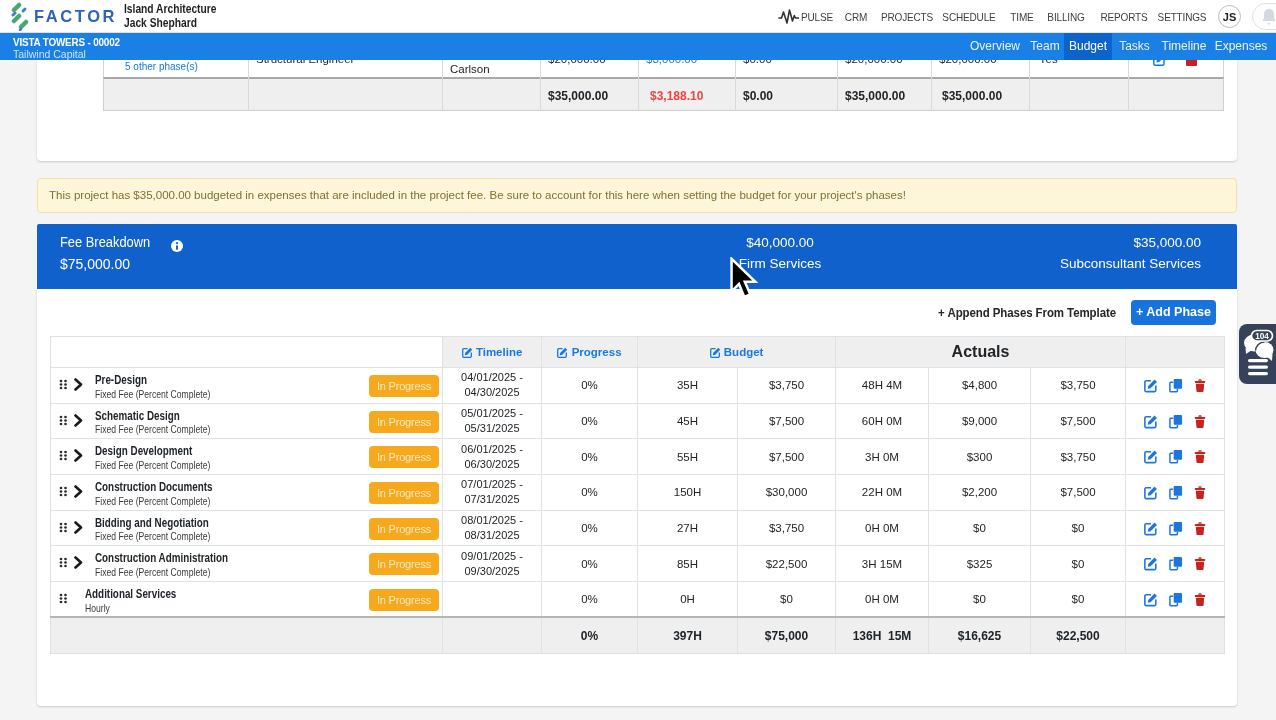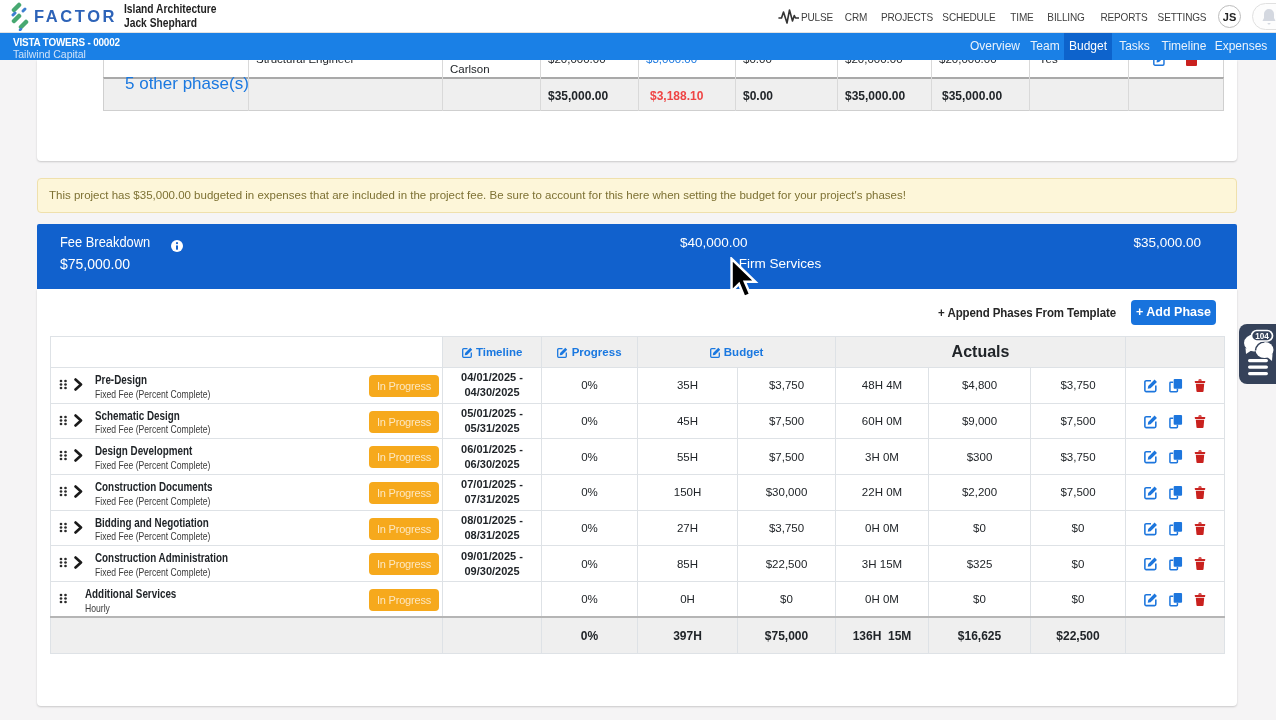--- a/index.html
+++ b/index.html
@@ -44,21 +44,21 @@
   #bigtable tr.chead td { height:34px; background:#efefef; }
   #bigtable tr.data td { height:35.7px; background:#fff; }
   #bigtable tr.foot td { height:36px; background:#efefef; font-weight:bold; font-size:12px; border-top:2px solid #b5b5b5; }
   .bluehead { color:#1a78e0; font-weight:bold; font-size:11.5px; }
   .phasecell { position:relative; height:35.7px; }
   .pname { position:absolute; left:44px; top:5px; font-weight:bold; font-size:12px; color:#212529; transform-origin:left center; transform:scaleX(0.82); white-space:nowrap; }
   .psub  { position:absolute; left:44px; top:19.5px; font-size:10.5px; color:#3a3a3a; transform-origin:left center; transform:scaleX(0.82); white-space:nowrap; }
   .drag { position:absolute; left:8px; top:11px; }
   .chev { position:absolute; left:23px; top:10px; }
   .badge { position:absolute; left:318px; top:7px; width:70px; height:22px; background:#f6a91c; border-radius:4px; color:rgba(255,255,255,0.72); font-size:11px; text-align:center; line-height:22px; letter-spacing:-0.2px; }
-  .dates { font-size:11px; line-height:15px; color:#212529;font-weight:bold; }
+  .dates { font-size:11px; line-height:15px; color:#212529; }
   .act { display:inline-block; vertical-align:middle; }
 
   
   #chatwidget { position:absolute; left:1239px; top:324px; width:40px; height:60px; background:#35425a; border-radius:8px 0 0 8px; z-index:40; }
 
   
   #cursor { position:absolute; left:730px; top:257px; z-index:100; }
 </style>
 </head>
 <body>
@@ -127,43 +127,44 @@
   <div class="abs" style="left:706px;top:-7px;font-size:11.5px;color:#212529">$0.00</div>
   <div class="abs" style="left:808px;top:-7px;font-size:11.5px;color:#212529">$20,000.00</div>
   <div class="abs" style="left:902px;top:-7px;font-size:11.5px;color:#212529">$20,000.00</div>
   <div class="abs" style="left:1002px;top:-7px;font-size:11.5px;color:#212529">Yes</div>
   <svg class="abs" style="left:1116px;top:-7px" width="13" height="13" viewBox="0 0 16 16">
       <path d="M12.1 1.2 L14.8 3.9 L7.5 11.2 L4.3 11.7 L4.8 8.5 Z" fill="#1d76dd"></path>
       <path d="M13.5 8 V13.5 A1.5 1.5 0 0 1 12 15 H2.5 A1.5 1.5 0 0 1 1 13.5 V4 A1.5 1.5 0 0 1 2.5 2.5 H8" fill="none" stroke="#1d76dd" stroke-width="1.8"></path>
     </svg>
   <div class="abs" style="left:1149px;top:-6px;width:11px;height:12px;background:#c9211e;border-radius:1px"></div>
 
-  <div class="abs" style="left:88px;top:14px;font-size:17px;color:#1a78e0">5 other phase(s)</div>
+  <div class="abs" style="left:88px;top:1px;font-size:10px;color:#1a78e0">5 other phase(s)</div>
   <div class="abs" style="left:413px;top:3px;font-size:11.5px;color:#212529">Carlson</div>
 
   <div class="abs" style="left:511px;top:29px;font-size:12px;font-weight:bold;color:#212529">$35,000.00</div>
   <div class="abs" style="left:613px;top:29px;font-size:12px;font-weight:bold;color:#ef4444">$3,188.10</div>
   <div class="abs" style="left:706px;top:29px;font-size:12px;font-weight:bold;color:#212529">$0.00</div>
   <div class="abs" style="left:808px;top:29px;font-size:12px;font-weight:bold;color:#212529">$35,000.00</div>
   <div class="abs" style="left:905px;top:29px;font-size:12px;font-weight:bold;color:#212529">$35,000.00</div>
 </div>
 
 <div id="warn">This project has $35,000.00 budgeted in expenses that are included in the project fee. Be sure to account for this here when setting the budget for your project's phases!</div>
 
 <div id="feehead">
   <div class="abs" style="left:23px;top:10px;font-size:14px;transform-origin:left top;transform:scaleX(0.92)">Fee Breakdown</div>
   <svg class="abs" style="left:134px;top:16px" width="12" height="12" viewBox="0 0 12 12">
       <circle cx="6" cy="6" r="6" fill="#fff"></circle>
       <circle cx="6" cy="3.2" r="1.1" fill="#1161cd"></circle>
       <rect x="5" y="5.2" width="2" height="4.6" rx="0.9" fill="#1161cd"></rect>
     </svg>
   <div class="abs" style="left:23px;top:32px;font-size:14px">$75,000.00</div>
-  <div class="abs" style="left:643px;top:11px;width:200px;font-size:13.5px">$40,000.00</div>
+  <div class="abs" style="left:643px;top:11px;width:200px;text-align:center;font-size:13.5px">$40,000.00</div>
   <div class="abs" style="left:643px;top:32px;width:200px;text-align:center;font-size:13.5px">Firm Services</div>
   <div class="abs" style="left:864px;top:11px;width:300px;text-align:right;font-size:13.5px">$35,000.00</div>
+  <div class="abs" style="left:864px;top:32px;width:300px;text-align:right;font-size:13.5px">Subconsultant Services</div>
 </div>
 
 <div id="panel2"></div>
 <div id="appendlink">+ Append Phases From Template</div>
 <div id="addphase">+ Add Phase</div>
 
 <svg width="0" height="0" style="position:absolute">
   <defs>
     <g id="i-drag" fill="#2b2b2b">
         <circle cx="2" cy="2" r="1.35"></circle>

